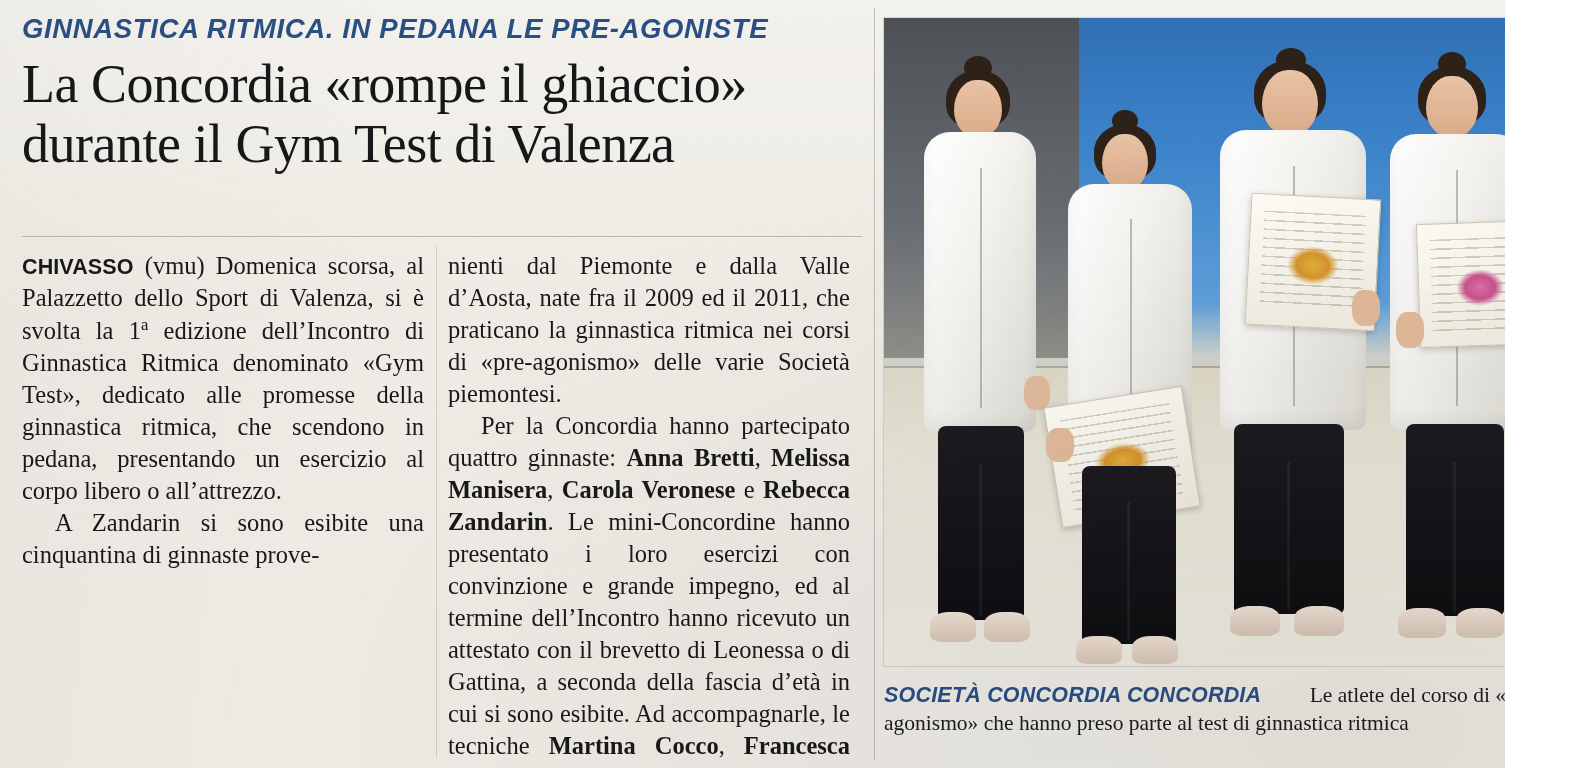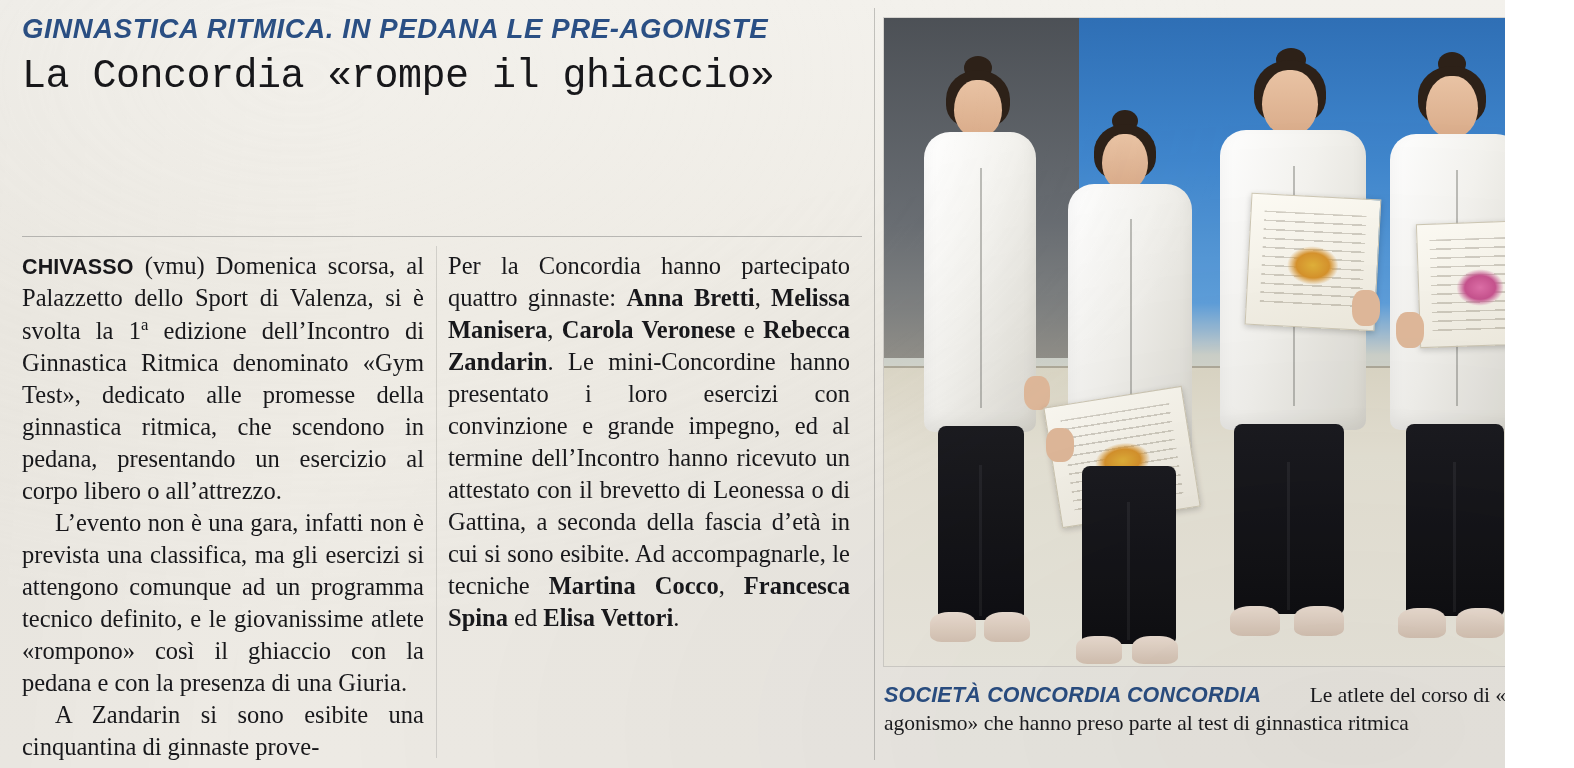--- a/index.html
+++ b/index.html
@@ -53,22 +53,22 @@
     letter-spacing: 0.6px;
     color: #2a4f84;
     text-transform: uppercase;
     white-space: nowrap;
     transform: scaleX(1.02);
     transform-origin: left center;
   }
 
   .headline {
     margin-top: 10px;
-    font-family: Liberation Mono, monospace;
-    font-size: 40px;
+    font-family: Liberation Serif, serif;
+    font-size: 54px;
     line-height: 1.11;
     color: #17171a;
     letter-spacing: -0.5px;
     font-weight: normal;
   }
   .headline .l1, .headline .l2 { display: block; white-space: nowrap; }
 
   .rule-top {
     position: absolute;
     left: 0;
@@ -272,33 +272,34 @@
 <body>
 
 <div class="page">
 
   <div class="article">
 
     <div class="kicker">GINNASTICA RITMICA. IN PEDANA LE PRE-AGONISTE</div>
 
     <h1 class="headline">
       <span class="l1">La Concordia «rompe il ghiaccio»</span>
+      <span class="l2">durante il Gym Test di Valenza</span>
     </h1>
 
     <div class="rule-top"></div>
 
     <div class="cols">
 
       <div class="col">
         <p><span class="lead-name">CHIVASSO</span><span> (vmu) Domenica scorsa, al Palazzetto dello Sport di Valenza, si è svolta la 1</span><span class="sup">a</span><span> edizione dell’Incontro di Ginnastica Ritmica denominato «Gym Test», dedicato alle promesse della ginnastica ritmica, che scendono in pedana, presentando un esercizio al corpo libero o all’attrezzo.</span></p>
-        <p>L’evento non è una gara, infatti non è prevista una classifica, ma gli esercizi si attengono comunque ad un programma tecnico definito, e le giovanissime atlete «rompono» così il ghiaccio con la pedana e con la presenza di una Giuria.</p>
         <p>A Zandarin si sono esibite una cinquantina di ginnaste prove-</p>
       </div>
 
       <div class="col">
+        <p>nienti dal Piemonte e dalla Valle d’Aosta, nate fra il 2009 ed il 2011, che praticano la ginnastica ritmica nei corsi di «pre-agonismo» delle varie Società piemontesi.</p>
         <p><span>Per la Concordia hanno partecipato quattro ginnaste: </span><span class="b">Anna Bretti</span><span>, </span><span class="b">Melissa Manisera</span><span>, </span><span class="b">Carola Veronese</span><span> e </span><span class="b">Rebecca Zandarin</span><span>. Le mini-Concordine hanno presentato i loro esercizi con convinzione e grande impegno, ed al termine dell’Incontro hanno ricevuto un attestato con il brevetto di Leonessa o di Gattina, a seconda della fascia d’età in cui si sono esibite. Ad accompagnarle, le tecniche </span><span class="b">Martina Cocco</span><span>, </span><span class="b">Francesca Spina</span><span> ed </span><span class="b">Elisa Vettori</span><span>.</span></p>
       </div>
 
     </div>
 
     <div class="col-divider"></div>
   </div>
 
   <div class="vert-rule"></div>
 

